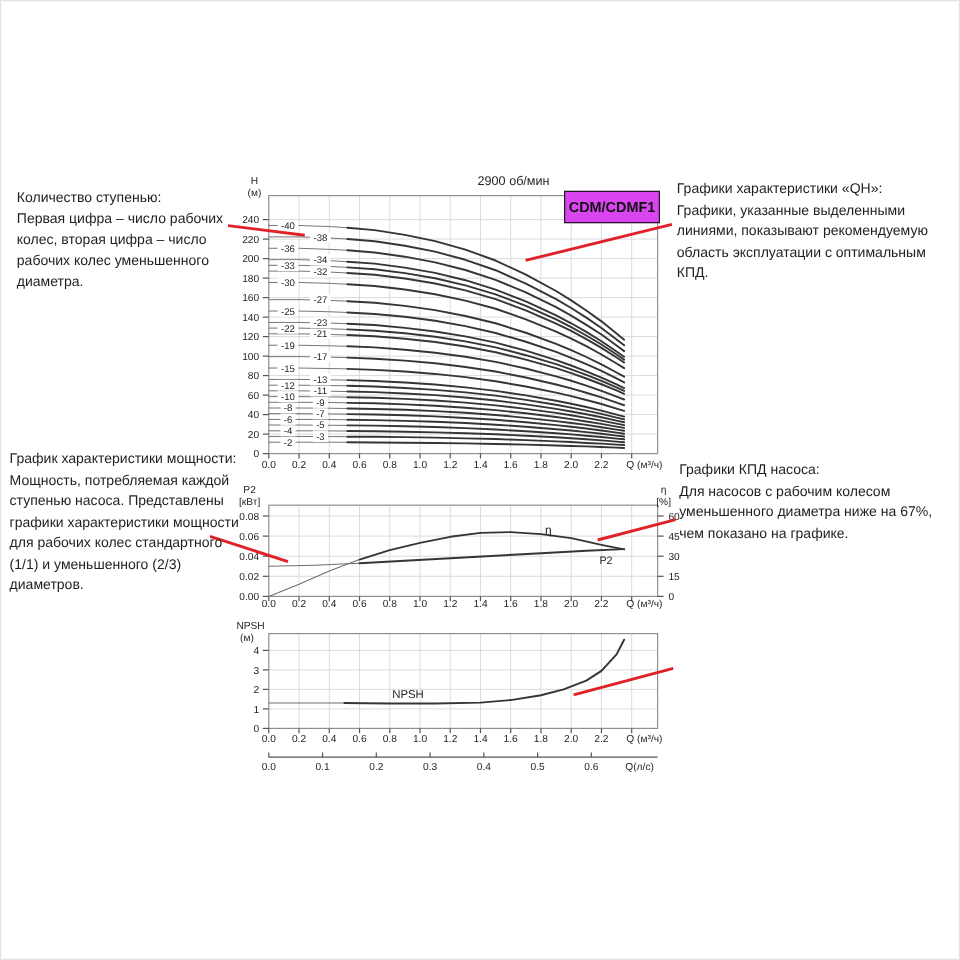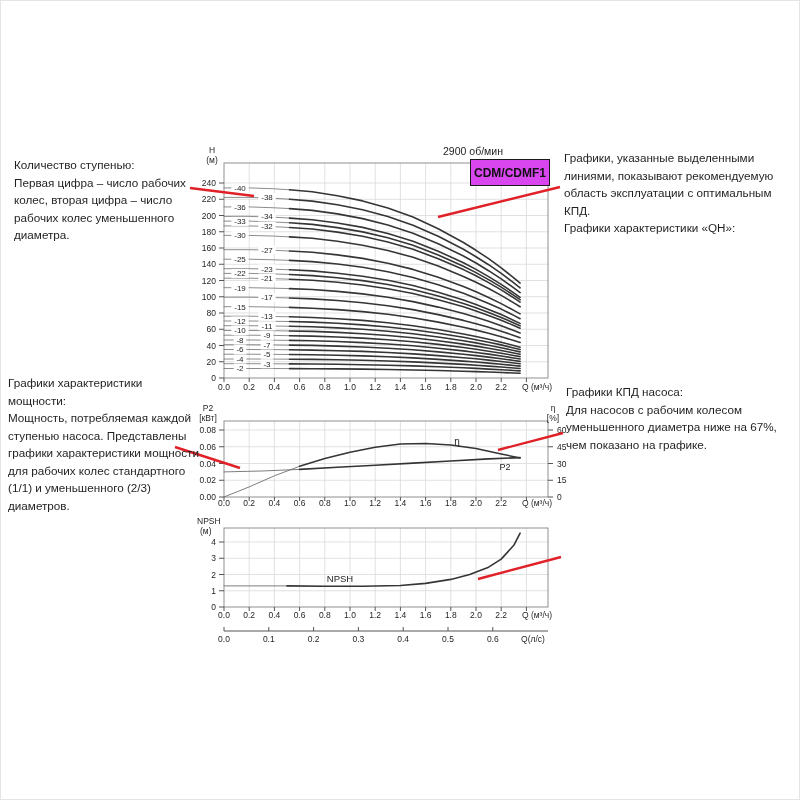--- a/index.html
+++ b/index.html
@@ -1,21 +1,21 @@
 <!DOCTYPE html>
 <html><head>
 <meta charset="utf-8">
 <style>
   html,body{margin:0;padding:0;background:#fff;}
   .stage{position:relative;width:800px;height:800px;background:#ffffff;
          box-shadow:inset 0 0 0 1px #e4e4e4;overflow:hidden;
          font-family:"Liberation Sans",sans-serif;}
   svg#charts{position:absolute;left:0;top:0;z-index:1;}
   .callout{position:absolute;z-index:3;font-size:11.7px;line-height:1.5;color:#1f1f1f;}
-  .hdr-speed{position:absolute;z-index:3;font-size:10.5px;color:#1f1f1f;text-align:center;}
+  .hdr-speed{position:absolute;z-index:3;font-size:10.5px;color:#1f1f1f;text-align:left;}
   .hdr-model{position:absolute;z-index:3;border:1.4px solid #1a1a1a;background:#d946ef;
              font-size:12px;font-weight:bold;color:#111;display:flex;
              align-items:center;justify-content:center;}
 </style>
 </head>
 <body>
 
 <div class="stage">
 
   <svg id="charts" width="800" height="800" viewBox="0 0 800 800">
@@ -371,26 +371,26 @@
   <div class="hdr-speed" style="left:398px;top:145px;width:150px">2900 об/мин</div>
 
   <div class="hdr-model" style="left:470px;top:159px;width:78px;height:25px">CDM/CDMF1</div>
 
   <div class="callout" style="left:14px;top:156px;width:188px">
     <div>Количество ступенью:</div>
     <div>Первая цифра – число рабочих колес, вторая цифра – число рабочих колес уменьшенного диаметра.</div>
   </div>
 
   <div class="callout" style="left:564px;top:149px;width:236px">
+    <div>Графики характеристики «QH»:</div>
     <div>Графики, указанные выделенными линиями, показывают рекомендуемую область эксплуатации с оптимальным КПД.</div>
-    <div>Графики характеристики «QH»:</div>
   </div>
 
   <div class="callout" style="left:8px;top:374px;width:192px">
-    <div>Графики характеристики мощности:</div>
+    <div>График характеристики мощности:</div>
     <div>Мощность, потребляемая каждой ступенью насоса. Представлены графики характеристики мощности для рабочих колес стандартного (1/1) и уменьшенного (2/3) диаметров.</div>
   </div>
 
   <div class="callout" style="left:566px;top:383px;width:234px">
     <div>Графики КПД насоса:</div>
     <div>Для насосов с рабочим колесом уменьшенного диаметра ниже на 67%, чем показано на графике.</div>
   </div>
 
 
 </div>

